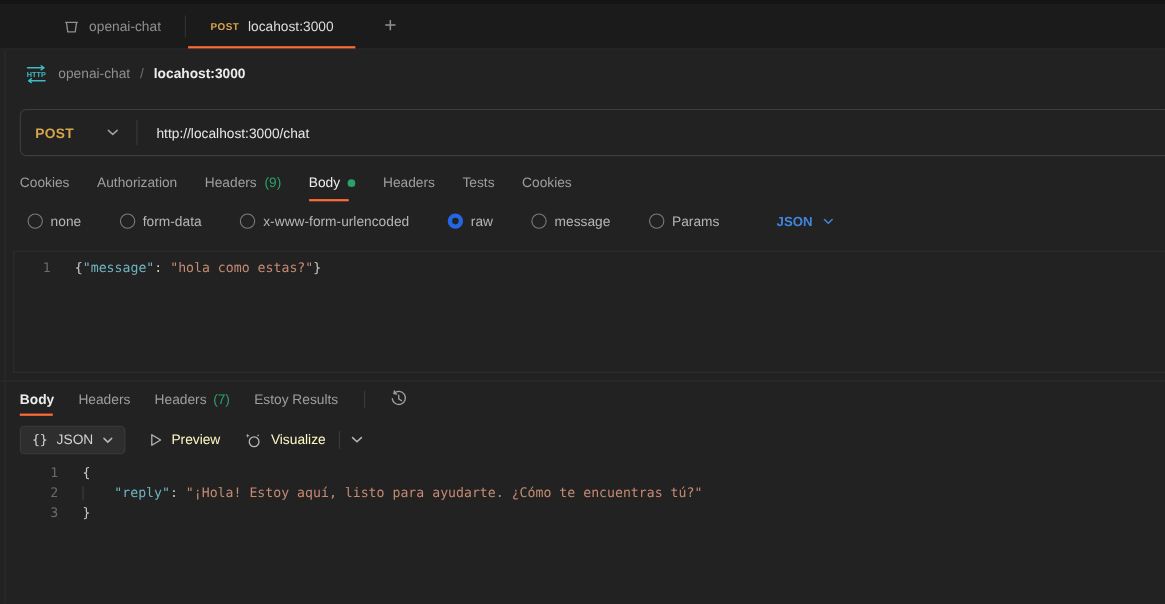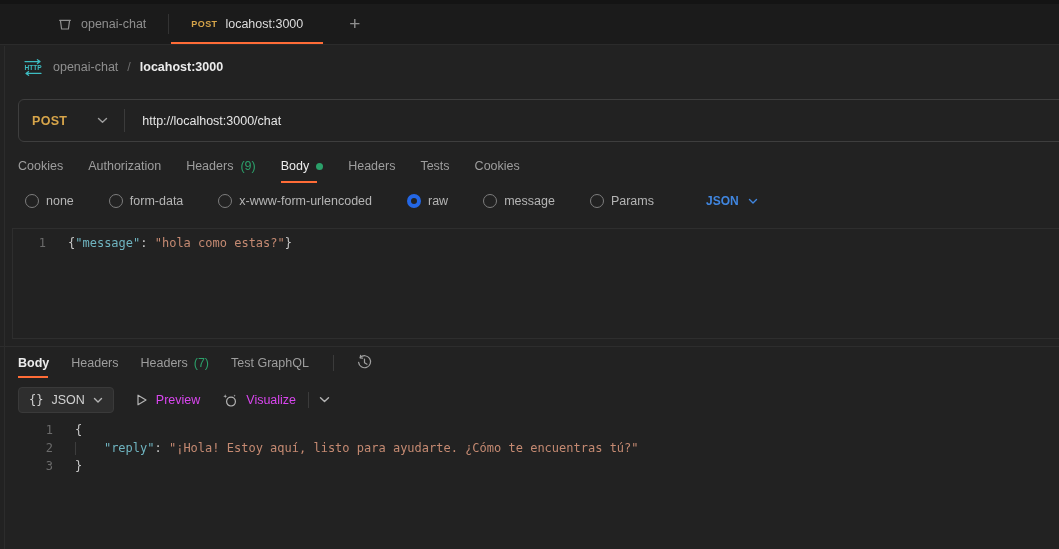--- a/index.html
+++ b/index.html
@@ -87,21 +87,21 @@
   .resptab.active::after { content:""; position:absolute; left:0; bottom:0; height:2px; width:30px; background:#ff6c37; }
   .resp-vdiv { width:1px; height:16px; background:#3b3b3b; margin-left:2px; }
   .icon-btn { display:flex; align-items:center; cursor:pointer; }
 
   .resptoolbar { margin-top:8px; height:28px; display:flex; align-items:center; padding-left:18px; }
   .format-pill {
     display:flex; align-items:center; gap:8px; background:#2e2e2e; border:1px solid #3a3a3a;
     border-radius:4px; height:26px; padding:0 10px; cursor:pointer; color:#d2d2d2;
   }
   .braces { font-family:"DejaVu Sans Mono",monospace; font-size:12px; color:#d2d2d2; }
-  .toolbtn { display:flex; align-items:center; gap:8px; color:#d946ef; cursor:pointer; }
+  .toolbtn { display:flex; align-items:center; gap:8px; color:#fef9c3; cursor:pointer; }
   .tb-preview { margin-left:21px; }
   .tb-visualize { margin-left:22px; }
   .tool-vdiv { width:1px; height:16px; background:#3b3b3b; margin:0 10px 0 12px; }
 
   .respcode { margin-top:7px; }
 
   svg { display:block; }
 </style>
 </head>
 <body>
@@ -229,21 +229,21 @@
         <span>Body</span>
       </div>
     <div class="resptab">
         <span>Headers</span>
       </div>
     <div class="resptab">
         <span>Headers</span>
         <span class="cnt">(7)</span>
       </div>
     <div class="resptab">
-        <span>Test GraphQL</span>
+        <span>Estoy Results</span>
       </div>
     <div class="resp-vdiv"></div>
     <div class="icon-btn">
       <span>
         <svg width="17" height="17" viewBox="0 0 17 17">
           <path d="M4.2 3.6 A6 6 0 1 1 2.6 8.4" fill="none" stroke="#a0a0a0" stroke-width="1.2" stroke-linecap="round"></path>
           <path d="M4.6 1.4 L4.2 3.8 L6.6 4.2" fill="none" stroke="#a0a0a0" stroke-width="1.2" stroke-linecap="round" stroke-linejoin="round"></path>
           <path d="M8.5 5.2 V8.7 L11 10.2" fill="none" stroke="#a0a0a0" stroke-width="1.2" stroke-linecap="round" stroke-linejoin="round"></path>
         </svg>
       </span>

